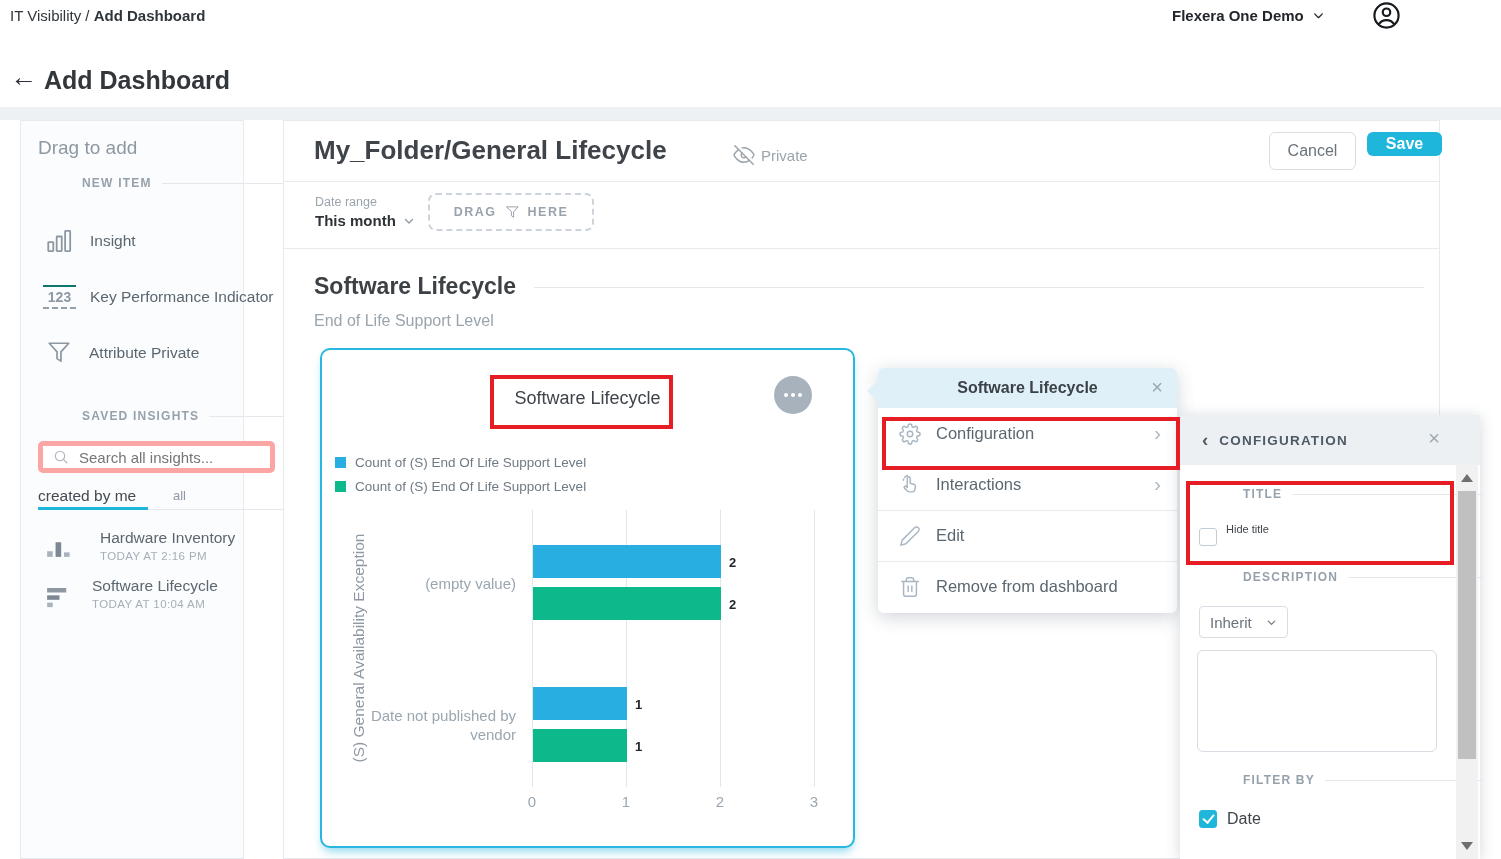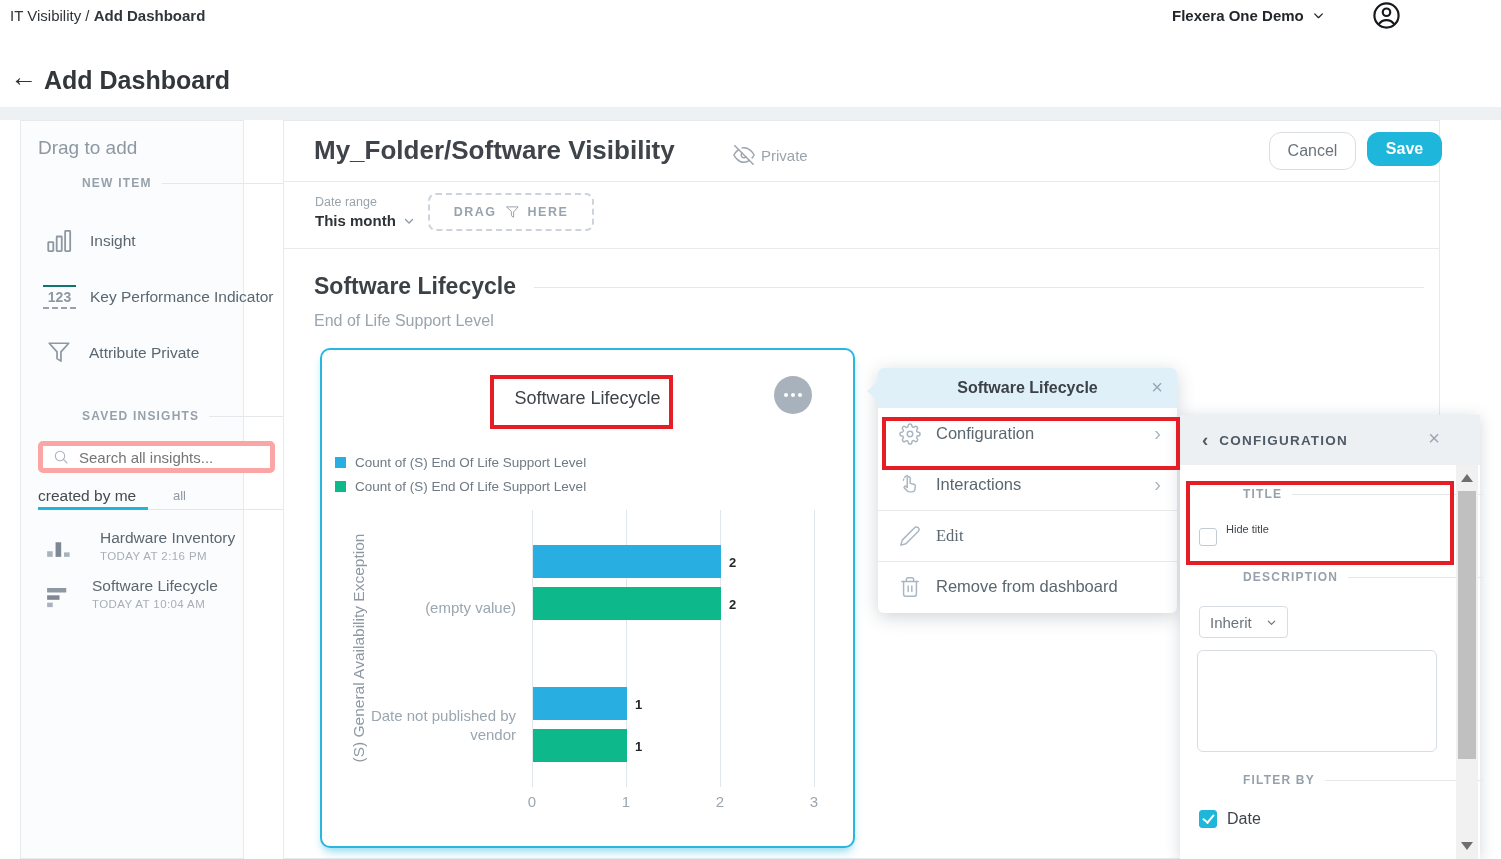--- a/index.html
+++ b/index.html
@@ -3,21 +3,21 @@
 <meta charset="utf-8">
 <style>
   html,body{margin:0;padding:0;background:#fff;font-family:"Liberation Sans",sans-serif;}
   #stage{position:relative;width:1501px;height:859px;background:#fff;overflow:hidden;}
   .abs{position:absolute;}
   .card{position:absolute;background:#fff;border:1px solid #e7eaed;}
   .hline{position:absolute;height:1px;background:#e7ebee;}
   .seclabel{font-size:12px;font-weight:bold;letter-spacing:1.2px;color:#97a1ab;display:flex;align-items:center;gap:10px;padding-left:44px;}
   .seclabel .ln{flex:1;height:1px;background:#e4e8eb;}
   .gray-sm{color:#9aa4ad;}
-  .btn{display:flex;align-items:center;justify-content:center;border-radius:12px;font-size:16px;cursor:pointer;box-sizing:border-box;}
+  .btn{display:flex;align-items:center;justify-content:center;border-radius:6px;font-size:16px;cursor:pointer;box-sizing:border-box;}
   .checkbox{position:absolute;width:18px;height:18px;border:1.5px solid #c3ccd4;border-radius:3px;background:#fff;box-sizing:border-box;}
   .checkbox.checked{background:#1fb6dc;border-color:#1fb6dc;}
   .checkbox.checked::after{content:"";position:absolute;left:5px;top:1px;width:5px;height:9px;border:solid #fff;border-width:0 2px 2px 0;transform:rotate(40deg);}
   .menu-item{position:absolute;left:0;right:0;height:51px;display:flex;align-items:center;padding-left:21px;box-sizing:border-box;cursor:pointer;}
   .menu-item .lbl{font-size:16.5px;color:#5b6770;margin-left:15px;}
   .menu-item .chev{margin-left:auto;margin-right:16px;color:#a9b6c2;font-size:20px;}
   .annot{position:absolute;border:4px solid #e71d25;pointer-events:none;z-index:40;}
   .bar{position:absolute;height:33px;}
   .gridline{position:absolute;width:1px;background:#e1e6ea;}
   .tickl{position:absolute;width:50px;text-align:center;font-size:15px;color:#9aa6b0;}
@@ -142,33 +142,33 @@
           </svg>
       </span>
       <span style="margin-left:19px;">
         <div style="font-size:15.5px;color:#5b6770;">Software Lifecycle</div>
         <div style="font-size:11.5px;color:#a6aeb8;letter-spacing:.4px;margin-top:3px;">TODAY AT 10:04 AM</div>
       </span>
     </div>
   </div>
 
   <div class="card" style="left:283px;top:120px;width:1157px;height:739px;box-sizing:border-box;">
-    <div class="abs" style="left:30px;top:14px;font-size:26px;font-weight:bold;color:#3f444a;">My_Folder/Software Visibility</div>
+    <div class="abs" style="left:30px;top:14px;font-size:26px;font-weight:bold;color:#3f444a;">My_Folder/General Lifecycle</div>
     <span class="abs" style="left:449px;top:23px;">
       <svg width="22" height="22" viewBox="0 0 24 24" class="ic" style="stroke:#9aa4ad;">
           <path d="M17.94 17.94A10.07 10.07 0 0 1 12 20c-7 0-11-8-11-8a18.45 18.45 0 0 1 5.06-5.94M9.9 4.24A9.12 9.12 0 0 1 12 4c7 0 11 8 11 8a18.5 18.5 0 0 1-2.16 3.19m-6.72-1.07a3 3 0 1 1-4.24-4.24"></path>
           <line x1="2" y1="2" x2="22" y2="22"></line>
         </svg>
     </span>
     <span class="abs gray-sm" style="left:477px;top:26px;font-size:15px;">Private</span>
 
     <div class="abs btn" style="left:985px;top:11px;width:87px;height:38px;border:1px solid #d9dee3;color:#6a737c;background:#fff;">
       <span>Cancel</span>
     </div>
-    <div class="abs btn" style="left:1083px;top:11px;width:75px;height:34px;background:#1fb6dc;color:#fff;font-weight:bold;">
+    <div class="abs btn" style="left:1083px;top:11px;width:75px;height:24px;background:#1fb6dc;color:#fff;font-weight:bold;">
       <span>Save</span>
     </div>
 
     <div class="hline" style="left:0;top:60px;width:1155px;"></div>
 
     <div class="abs" style="left:31px;top:74px;font-size:12.5px;color:#9aa4ad;">Date range</div>
     <div class="abs" style="left:31px;top:91px;display:flex;align-items:center;gap:7px;cursor:pointer;">
       <span style="font-size:15px;font-weight:bold;color:#2e3338;">This month</span>
       <span>
         <svg width="12" height="12" viewBox="0 0 24 24" class="ic" style="stroke:#8d98a3;stroke-width:2.6;">
@@ -220,21 +220,21 @@
 
     <div class="abs" id="chart-plot" style="left:0;top:0;width:531px;height:496px;">
         <div class="gridline" style="left: 210px; top: 160px; height: 277px;"></div>
         <div class="tickl" style="left: 185px; top: 443px;">0</div>
         <div class="gridline" style="left: 304px; top: 160px; height: 277px;"></div>
         <div class="tickl" style="left: 279px; top: 443px;">1</div>
         <div class="gridline" style="left: 398px; top: 160px; height: 277px;"></div>
         <div class="tickl" style="left: 373px; top: 443px;">2</div>
         <div class="gridline" style="left: 492px; top: 160px; height: 277px;"></div>
         <div class="tickl" style="left: 467px; top: 443px;">3</div>
-        <div class="catl" style="left: 18px; width: 176px; top: 232.5px; margin-top: 24px;">(empty value)</div>
+        <div class="catl" style="left: 18px; width: 176px; top: 232.5px;">(empty value)</div>
         <div class="bar" style="left: 211px; top: 195px; width: 188px; background: rgb(40, 174, 225);"></div>
         <div class="vall" style="left: 407px; top: 211.5px;">2</div>
         <div class="bar" style="left: 211px; top: 237px; width: 188px; background: rgb(13, 185, 139);"></div>
         <div class="vall" style="left: 407px; top: 253.5px;">2</div>
         <div class="catl" style="left: 18px; width: 176px; top: 374.5px;">Date not published by vendor</div>
         <div class="bar" style="left: 211px; top: 337px; width: 94px; background: rgb(40, 174, 225);"></div>
         <div class="vall" style="left: 313px; top: 353.5px;">1</div>
         <div class="bar" style="left: 211px; top: 379px; width: 94px; background: rgb(13, 185, 139);"></div>
         <div class="vall" style="left: 313px; top: 395.5px;">1</div>
       </div>
@@ -264,21 +264,21 @@
             <path d="M9 11.5V4.5a1.6 1.6 0 0 1 3.2 0v5.7l4 1a2.2 2.2 0 0 1 1.6 2.4l-.5 3.3a3 3 0 0 1-3 2.6h-2.7a3.6 3.6 0 0 1-2.5-1l-3.1-3.1a1.3 1.3 0 0 1 1.8-1.9l1.2 1.2z"></path>
             <path d="M6.3 3.6a5.2 5.2 0 0 1 3-1.9M4.8 6.8a6.5 6.5 0 0 1 .4-1.4"></path>
           </svg>
       </span>
       <span class="lbl">Interactions</span>
       <span class="chev">›</span>
     </div>
 
     <div class="hline" style="left:0;top:142px;width:299px;background:#e8ebee;"></div>
 
-    <div class="menu-item" style="top:142px;font-family:Liberation Serif, serif;">
+    <div class="menu-item" style="top:142px;">
       <span>
         <svg width="22" height="22" viewBox="0 0 24 24" class="ic" style="stroke:#a9b6c2;">
             <path d="M17 3a2.83 2.83 0 1 1 4 4L7.5 20.5 2 22l1.5-5.5L17 3z"></path>
           </svg>
       </span>
       <span class="lbl">Edit</span>
     </div>
 
     <div class="hline" style="left:0;top:193px;width:299px;background:#e8ebee;"></div>
 

